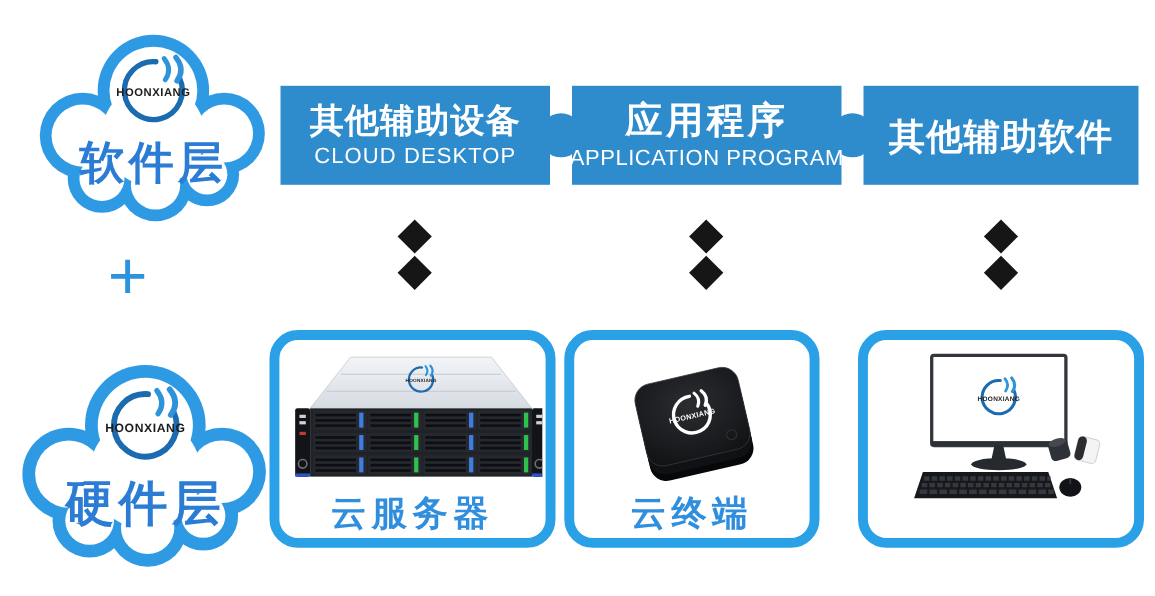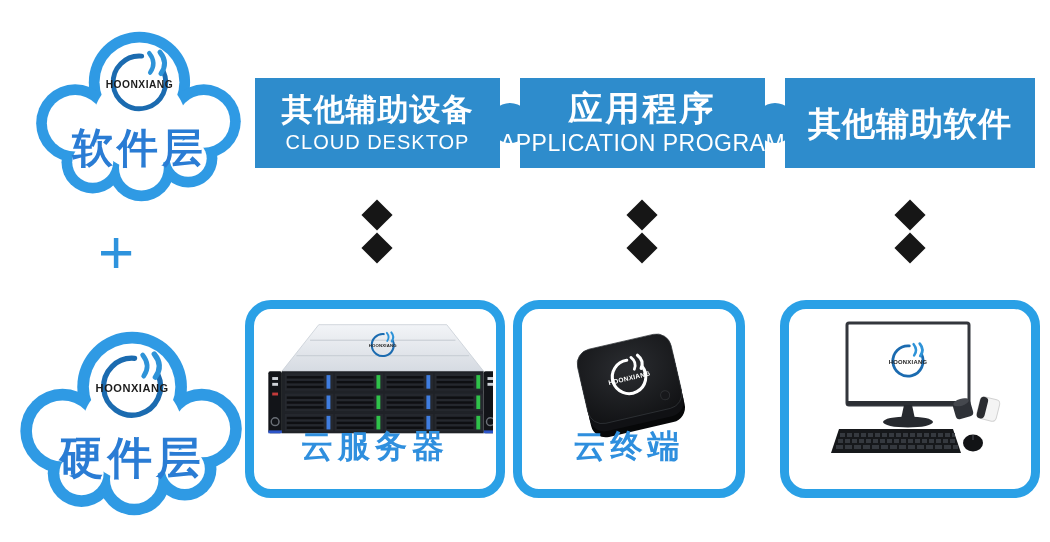--- a/index.html
+++ b/index.html
@@ -15,21 +15,21 @@
   }
   #swbox1{left:255px;width:245px}
   #swbox2{left:520px;width:245px}
   #swbox3{left:785px;width:250px}
   .swtitle{font-weight:bold;line-height:1;letter-spacing:2px;white-space:nowrap;}
   #swbox1 .swtitle{font-size:31px;letter-spacing:1px;}
   #swbox2 .swtitle{font-size:34px;letter-spacing:3px;}
   #swbox3 .swtitle{font-size:33px;letter-spacing:1px;}
   .swsub{font-weight:normal;line-height:1;white-space:nowrap;}
   #swbox1 .swsub{font-size:20px;letter-spacing:1px;}
-  #swbox2 .swsub{font-size:23px;letter-spacing:.5px;}
+  #swbox2 .swsub{font-size:20px;letter-spacing:.5px;}
   #swbox3 .swsub{font-size:17px;letter-spacing:0;}
   .dot{
     position:absolute;top:103px;width:40px;height:40px;border-radius:50%;
     background:#2e8ccc;z-index:1;
   }
   #dot1{left:490px}
   #dot2{left:755px}
   
   .diamonds{
     position:absolute;top:204px;width:34px;display:flex;flex-direction:column;
@@ -50,21 +50,21 @@
     position:absolute;top:300px;height:198px;box-sizing:border-box;background:#fff;
     border:9px solid #2aa0e6;border-radius:26px;
   }
   #hwbox1{left:245px;width:260px}
   #hwbox2{left:513px;width:232px}
   #hwbox3{left:780px;width:260px}
   .device{position:absolute;top:6px;left:50%;transform:translateX(-50%);}
   #hwbox2 .device{top:10px;}
   #hwbox3 .device{top:8px;}
   .hwlabel{
-    position:absolute;bottom:20px;left:0;right:0;text-align:center;
+    position:absolute;bottom:0;left:0;right:0;text-align:center;
     font-weight:bold;font-size:32px;color:#2f8fde;letter-spacing:5px;white-space:nowrap;
   }
 </style>
 </head>
 <body>
 
 <div class="canvas">
 
   <svg class="cloud-sw" width="215" height="190" viewBox="0 0 220 195">
     <defs>

